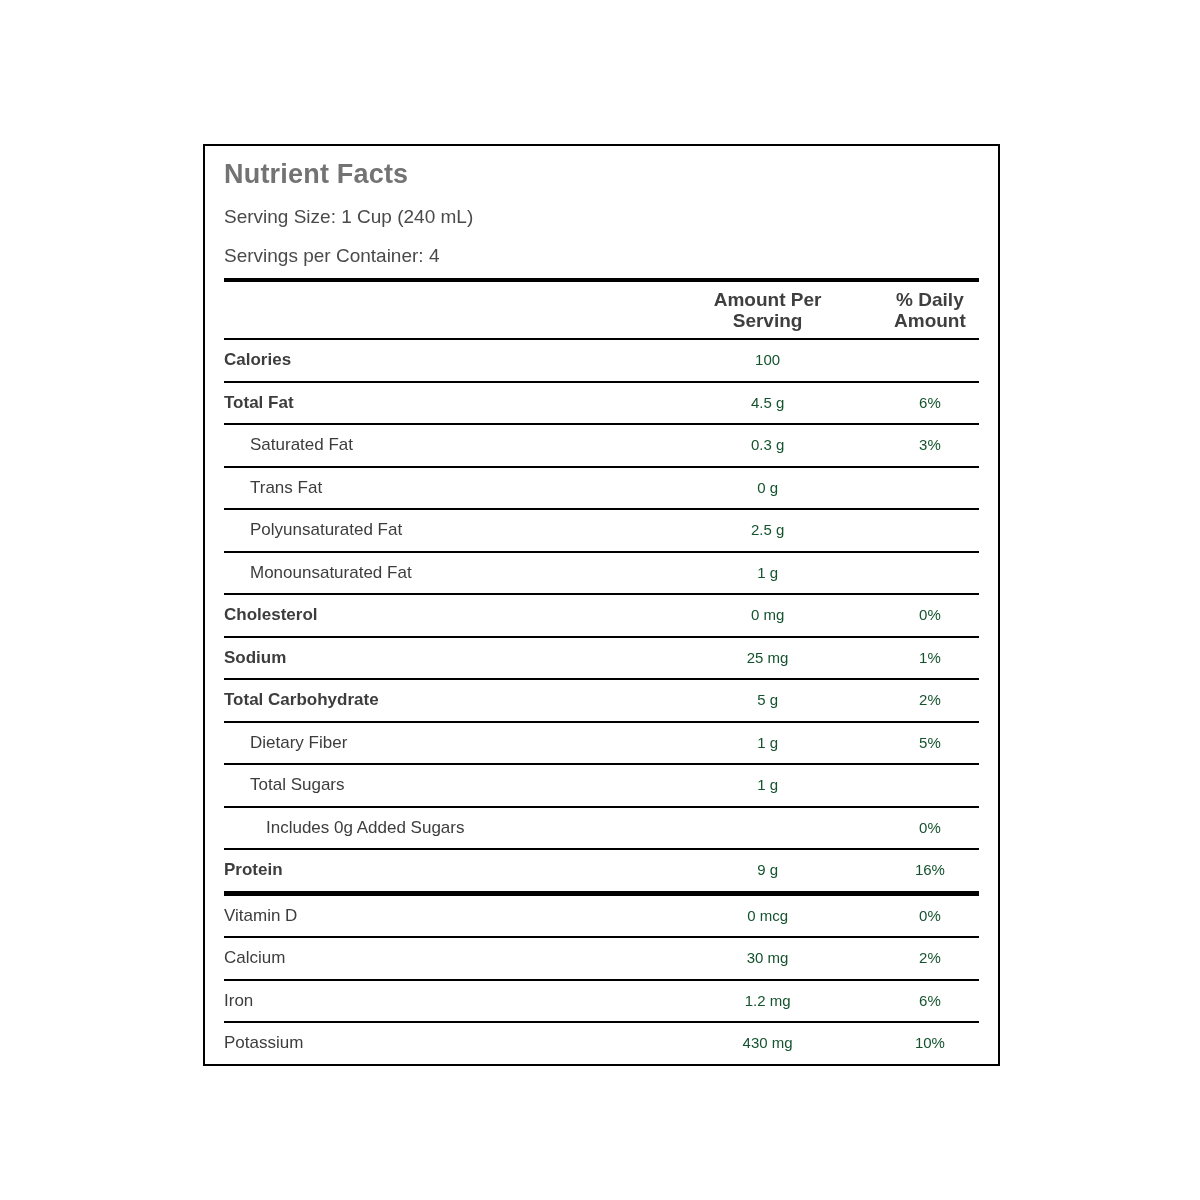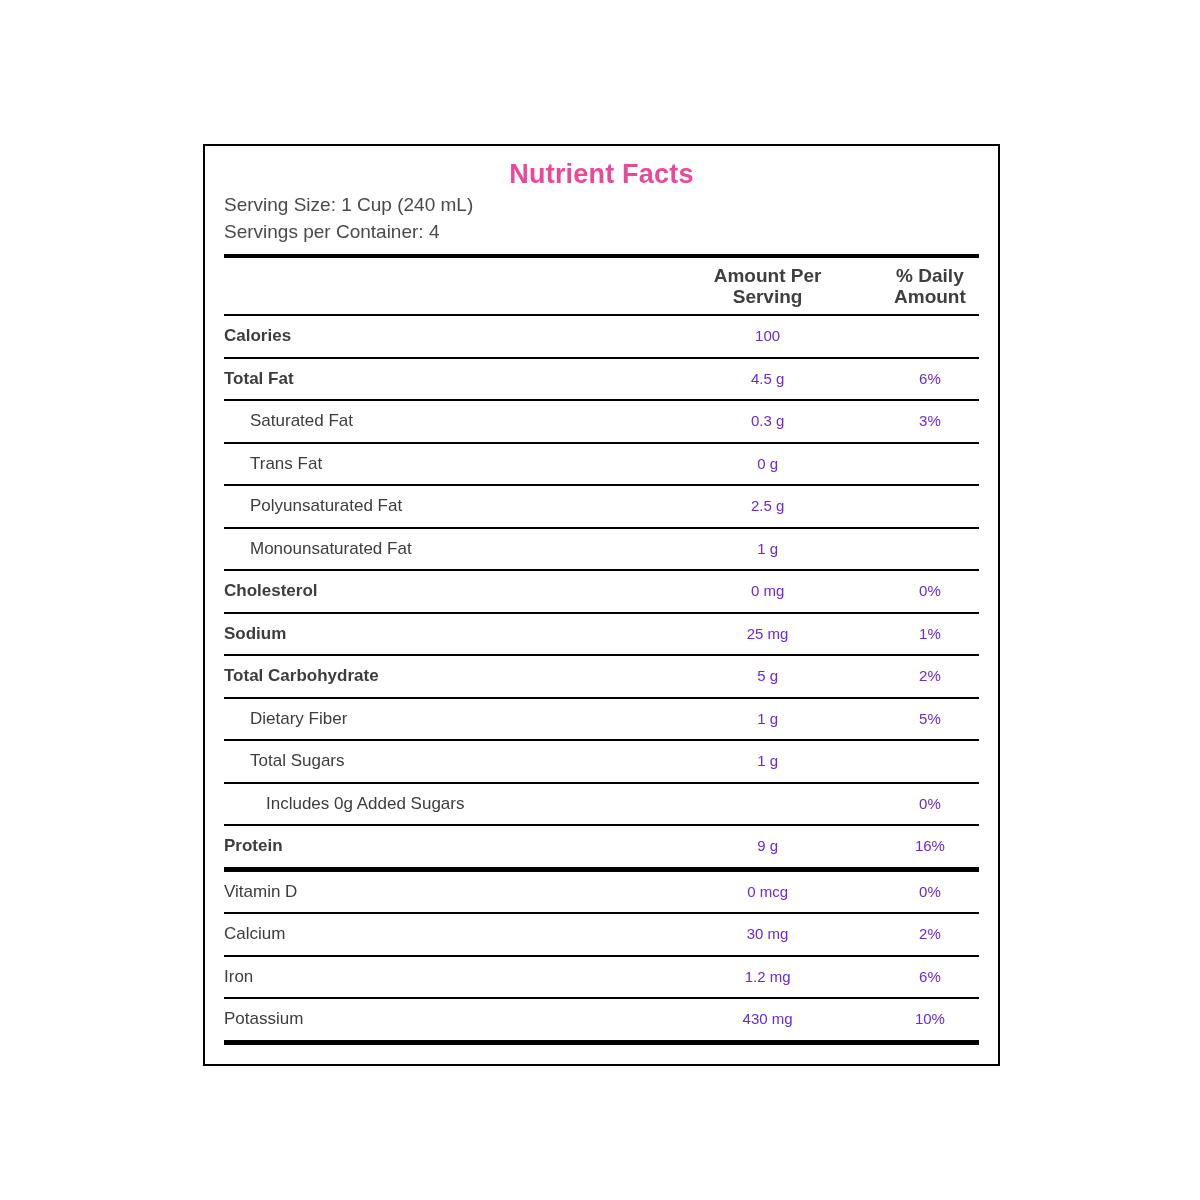--- a/index.html
+++ b/index.html
@@ -21,28 +21,28 @@
     border: 2px solid #000000;
     background: #ffffff;
     padding: 0 19px;
     overflow: hidden;
   }
   .title {
     margin-top: 12px;
     font-size: 27px;
     line-height: 33px;
     font-weight: bold;
-    color: #ec4899;
+    color: #737373;
     letter-spacing: 0.2px;
-    text-align: center;
   }
   .intro-line {
     font-size: 19px;
     line-height: 27px;
     color: #4a4a4a;
+    margin-top: 12px;
   }
   .divider-heavy {
     height: 4px;
     background: #000000;
     margin-top: 9px;
   }
   .ntable {
     width: 100%;
   }
   .hdr-row {
@@ -70,21 +70,21 @@
   .row:last-child { border-bottom-width: 5px; }
   .nutrient-label {
     font-size: 17px;
     color: #3d3d3d;
   }
   .nutrient-label.bold { font-weight: bold; }
   .indent-1 .nutrient-label { padding-left: 26px; }
   .indent-2 .nutrient-label { padding-left: 42px; text-align: center; }
   .nutrient-amount, .nutrient-dv {
     font-size: 15px;
-    color: #6d28d9;
+    color: #14532d;
   }
 </style>
 </head>
 <body>
 
 <div class="label-box">
   <div class="title">Nutrient Facts</div>
   <div class="intro-line">Serving Size: 1 Cup (240 mL)</div>
   <div class="intro-line">Servings per Container: 4</div>
   <div class="divider-heavy"></div>

